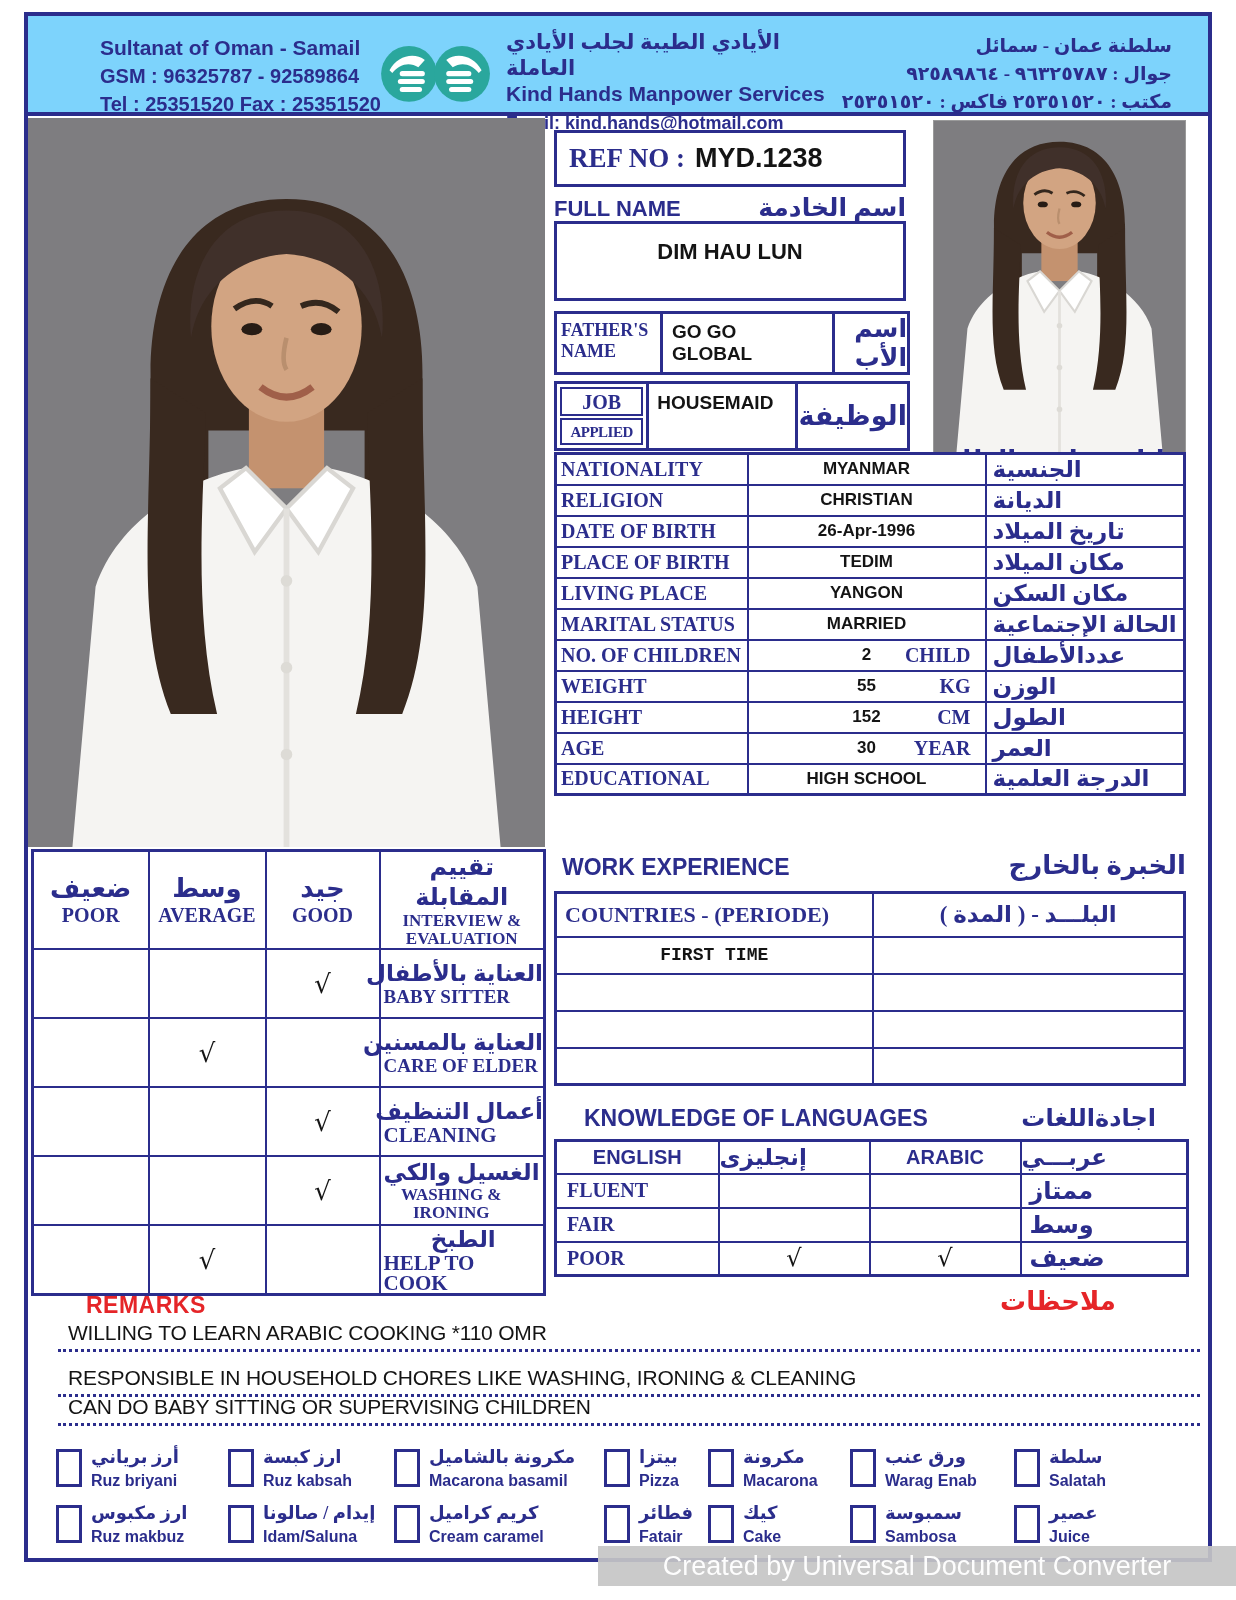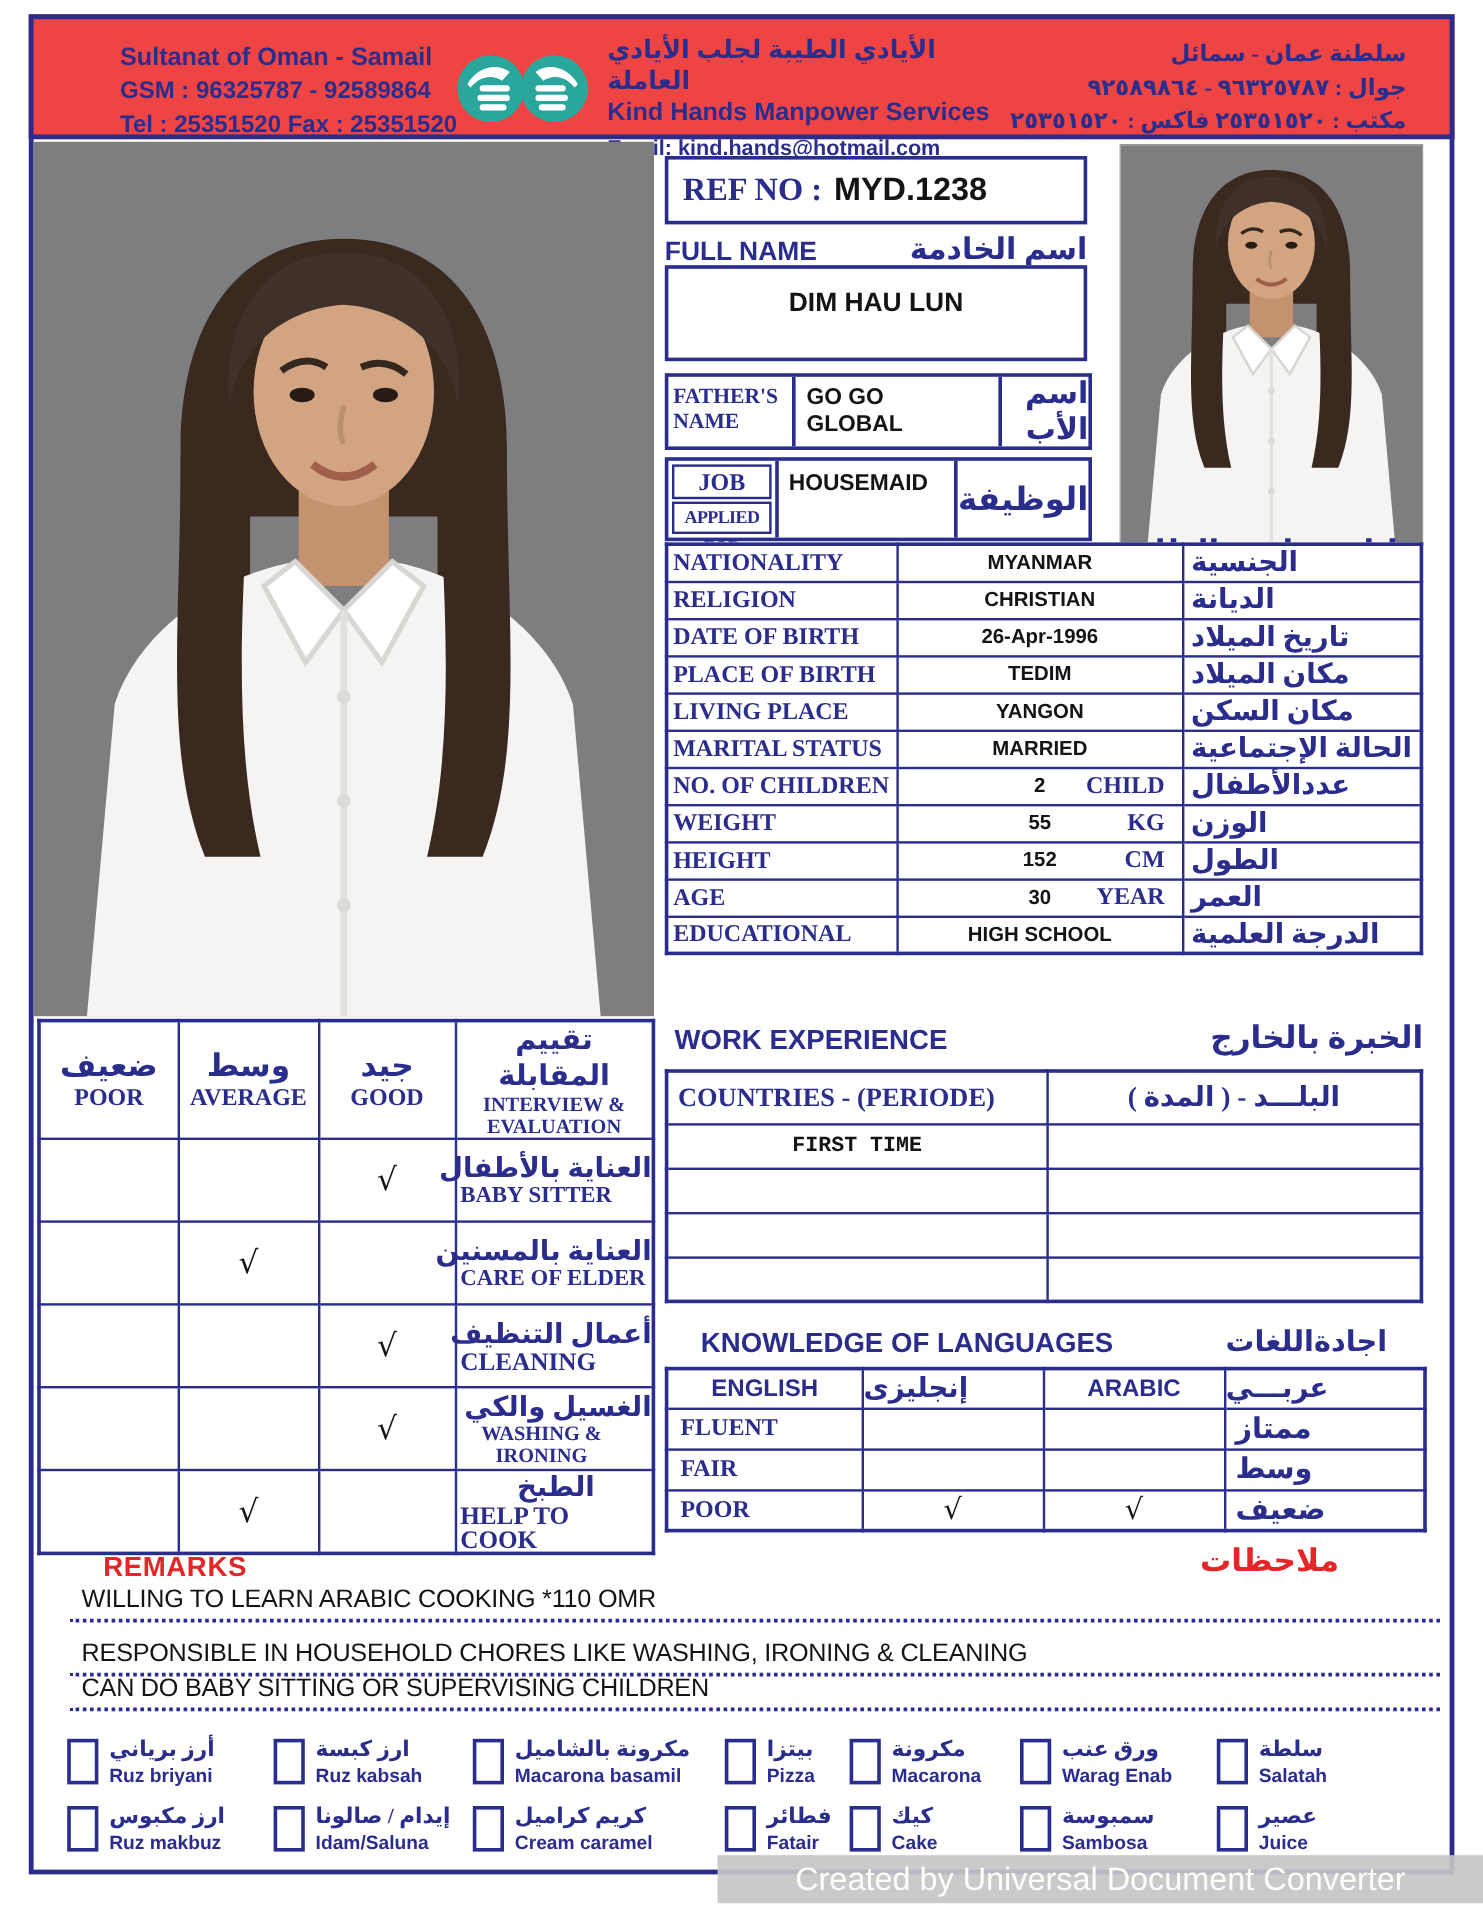--- a/index.html
+++ b/index.html
@@ -4,21 +4,21 @@
 <style>
   :root{
     --navy:#2b2d8c; --red:#e52528; --teal:#2aa79d; --ink:#141414;
   }
   *{box-sizing:border-box;margin:0;padding:0}
   body{width:1236px;height:1600px;background:#fff;font-family:"Liberation Sans","DejaVu Sans",sans-serif;position:relative}
   .page{position:relative;width:1236px;height:1600px;background:#fff;overflow:hidden}
   .serif{font-family:"Liberation Serif","DejaVu Serif","DejaVu Sans",serif}
   .arab{font-family:"Liberation Serif","DejaVu Sans",serif;direction:rtl}
   .frame{position:absolute;left:24px;top:12px;width:1188px;height:1550px;border:4px solid var(--navy)}
-  .header-box{position:absolute;left:24px;top:12px;width:1188px;height:104px;border:4px solid var(--navy);background:#ef4444}
+  .header-box{position:absolute;left:24px;top:12px;width:1188px;height:104px;border:4px solid var(--navy);background:#7dd3fc}
   .hdr-left{position:absolute;left:72px;top:18px;color:var(--navy);font-weight:bold}
   .hdr-left .l1{font-size:21px;line-height:28px}
   .hdr-left .l2,.hdr-left .l3{font-size:20px;line-height:28px}
   .hdr-logo{position:absolute;left:348px;top:16px;width:120px;height:80px}
   .hdr-center{position:absolute;left:478px;top:13px;width:340px;color:var(--navy);font-weight:bold}
   .hc-ar{font-size:21px;line-height:26px;direction:rtl;text-align:left}
   .hc-en{font-size:21px;line-height:26px}
   .hc-email{font-size:18px;line-height:24px;margin-top:4px}
   .hdr-right{position:absolute;right:36px;top:16px;text-align:right;color:var(--navy);font-weight:bold;font-size:19px;line-height:28px;direction:rtl}
   .bx{position:absolute;border:3px solid var(--navy);background:#fff}
@@ -66,21 +66,21 @@
   .da{font-family:"Liberation Serif","DejaVu Sans",serif;direction:rtl;text-align:left;font-size:23px;font-weight:bold;color:var(--navy);padding:0 6px;white-space:nowrap}
   .eval-table{position:absolute;left:31px;top:849px;width:515px;table-layout:fixed;border:3px solid var(--navy)}
   .eval-table td{text-align:center}
   .eval-table tr.h td{height:82px}
   .eval-table tr.d td{height:69px}
   .ha{font-size:26px;font-weight:bold;color:var(--navy);font-family:"Liberation Serif","DejaVu Sans",serif;direction:rtl;line-height:30px}
   .he{font-size:20px;font-weight:bold;color:var(--navy);font-family:"Liberation Serif","DejaVu Serif",serif;line-height:22px}
   .he2{font-size:17px;font-weight:bold;color:var(--navy);font-family:"Liberation Serif","DejaVu Serif",serif;line-height:18px;padding:0 14px}
   .chk{font-size:26px;color:var(--ink);font-family:"DejaVu Sans",sans-serif}
   .elbl{text-align:left !important;padding-left:3px}
-  .ea{font-size:23px;font-weight:bold;color:var(--navy);font-family:"Liberation Serif","DejaVu Sans",serif;direction:rtl;text-align:right;line-height:27px;white-space:nowrap}
+  .ea{font-size:23px;font-weight:bold;color:var(--navy);font-family:"Liberation Serif","DejaVu Sans",serif;direction:rtl;text-align:left;line-height:27px;white-space:nowrap}
   .ee{font-size:19px;font-weight:bold;color:var(--navy);font-family:"Liberation Serif","DejaVu Serif",serif;line-height:20px}
   .work-table{position:absolute;left:554px;top:891px;width:632px;table-layout:fixed;border:3px solid var(--navy)}
   .work-table tr.h td{height:44px}
   .work-table tr.d td{height:37px}
   .wc{width:317px;font-family:"Liberation Serif","DejaVu Serif",serif;font-size:22px;font-weight:bold;color:var(--navy);padding-left:8px;white-space:nowrap}
   .wc.val{text-align:center;font-family:Liberation Mono, monospace;font-size:18px;color:var(--ink);padding-left:0}
   .wp{font-family:"Liberation Serif","DejaVu Sans",serif;direction:rtl;font-size:23px;font-weight:bold;color:var(--navy);text-align:center}
   .lang-table{position:absolute;left:554px;top:1139px;width:632px;table-layout:fixed;border:3px solid var(--navy)}
   .lang-table tr.h td{height:33px}
   .lang-table tr.d td{height:34px}

